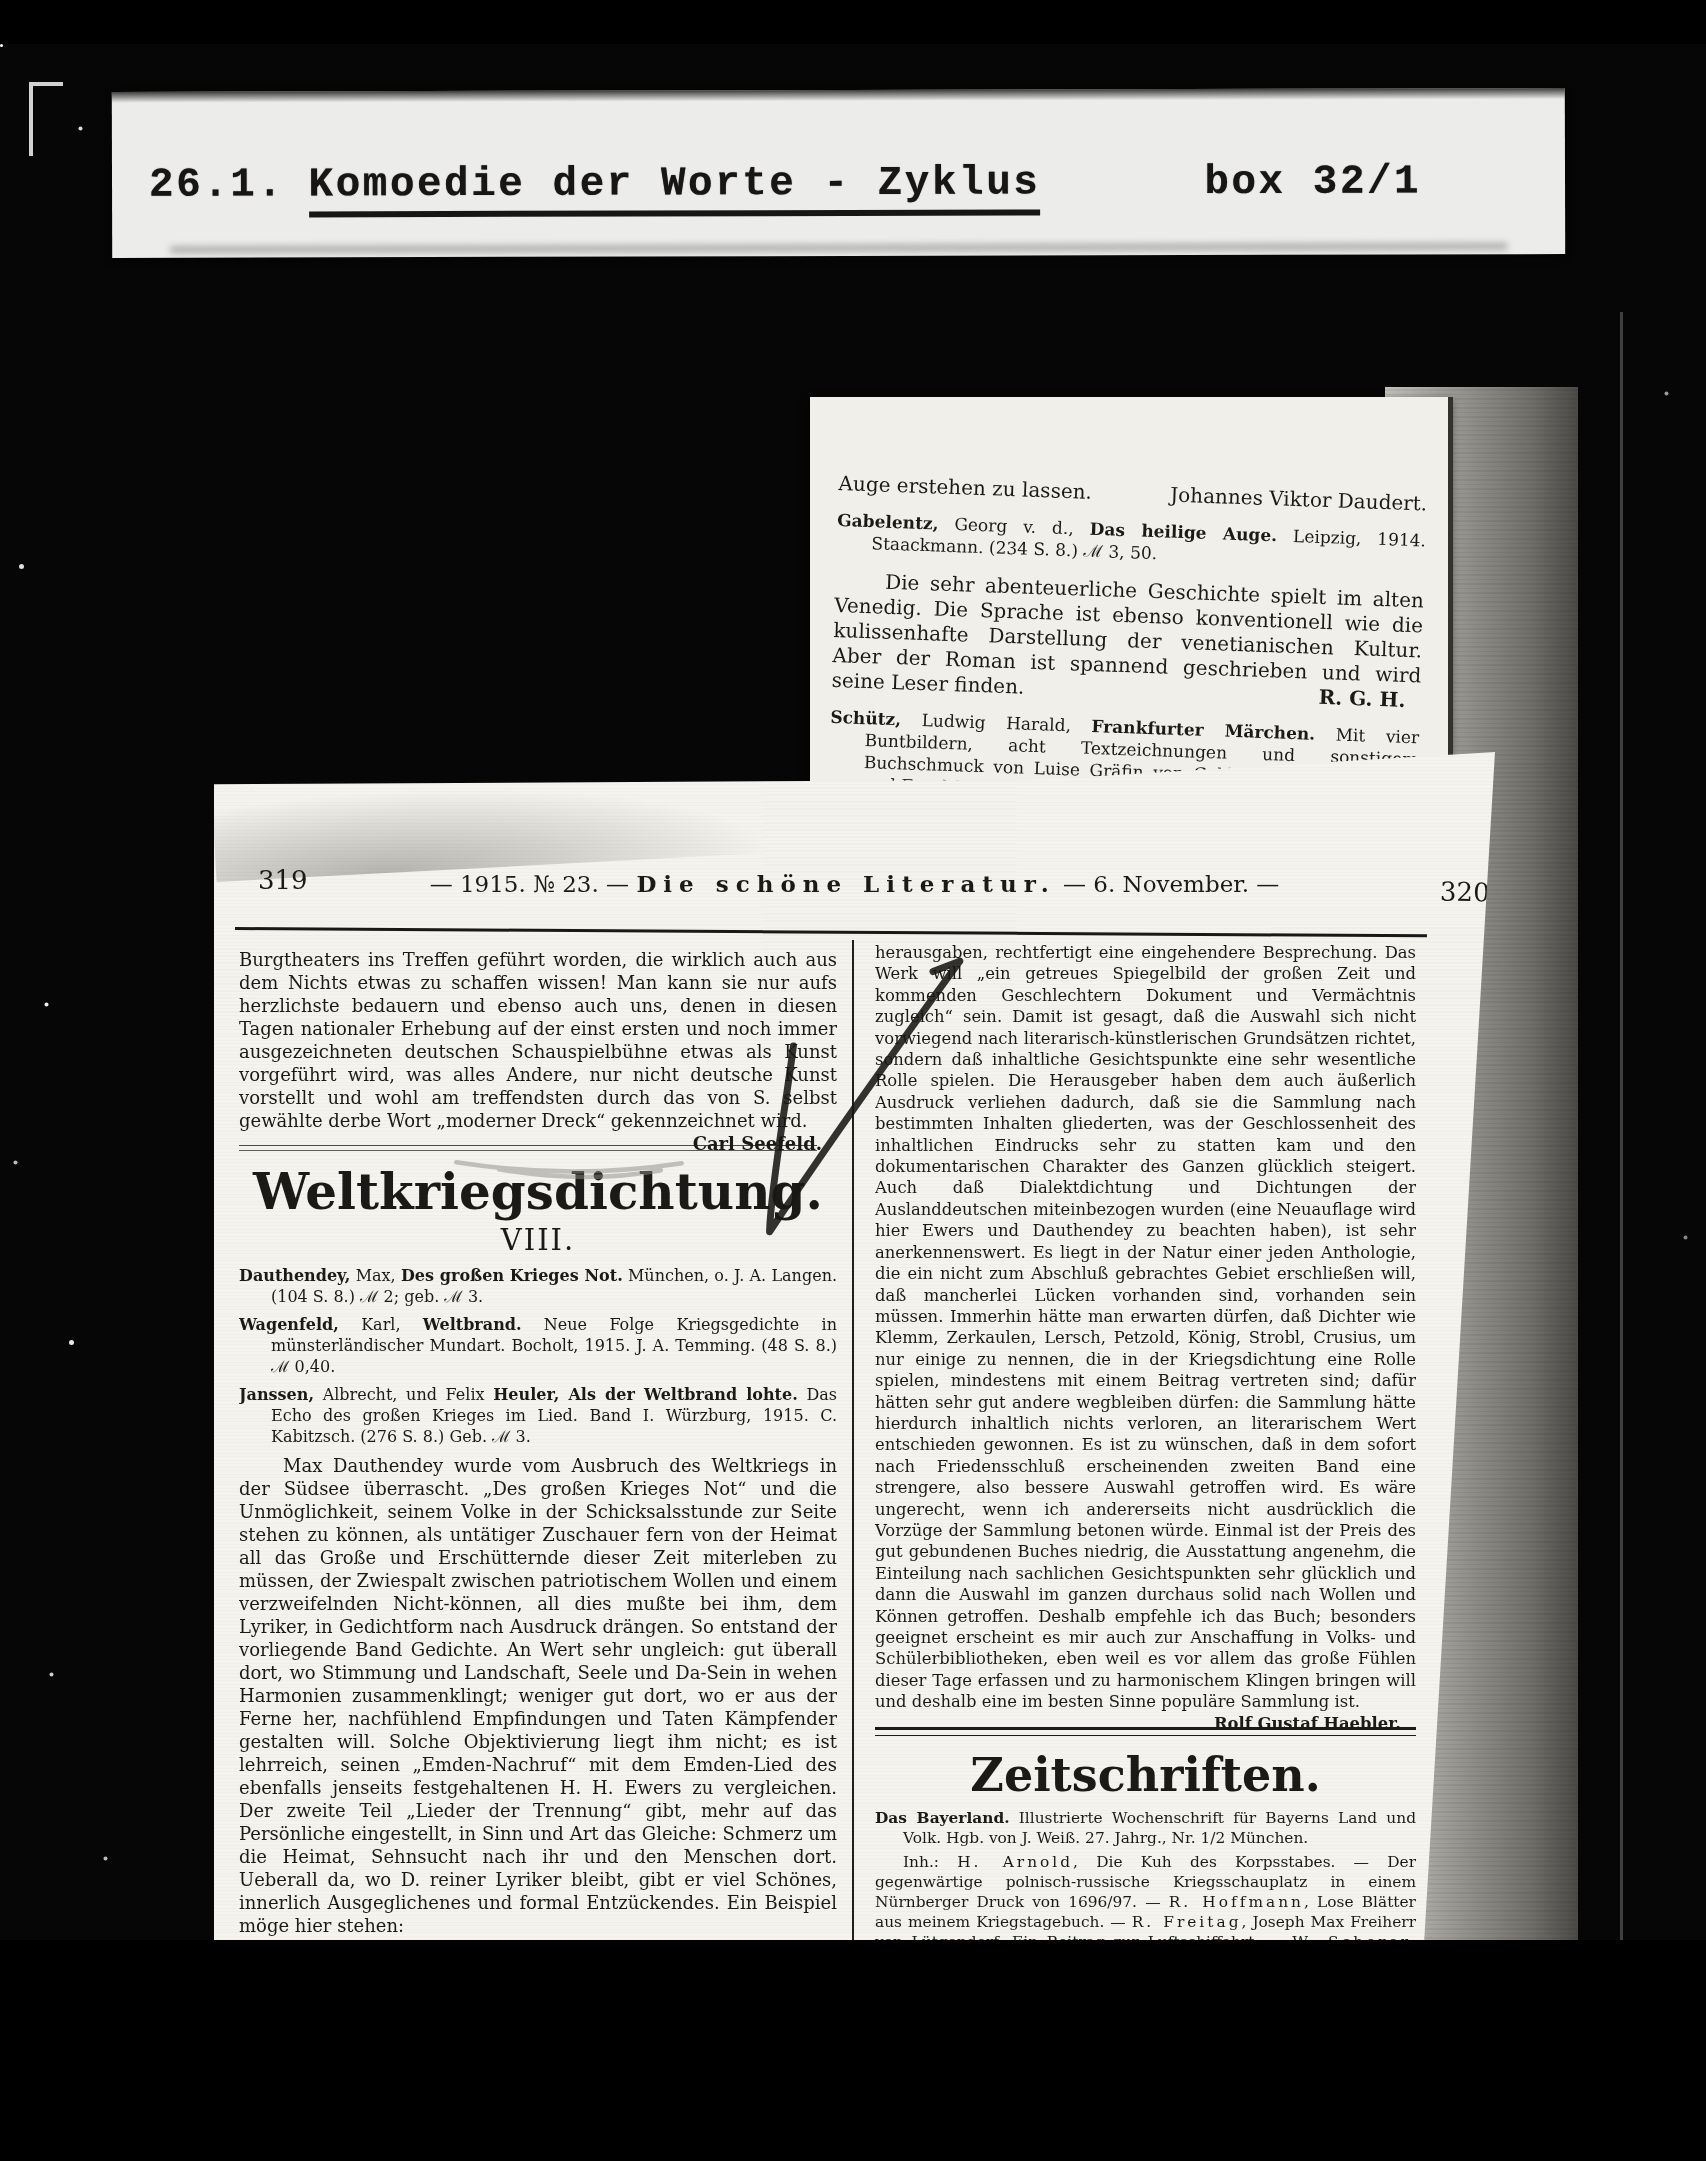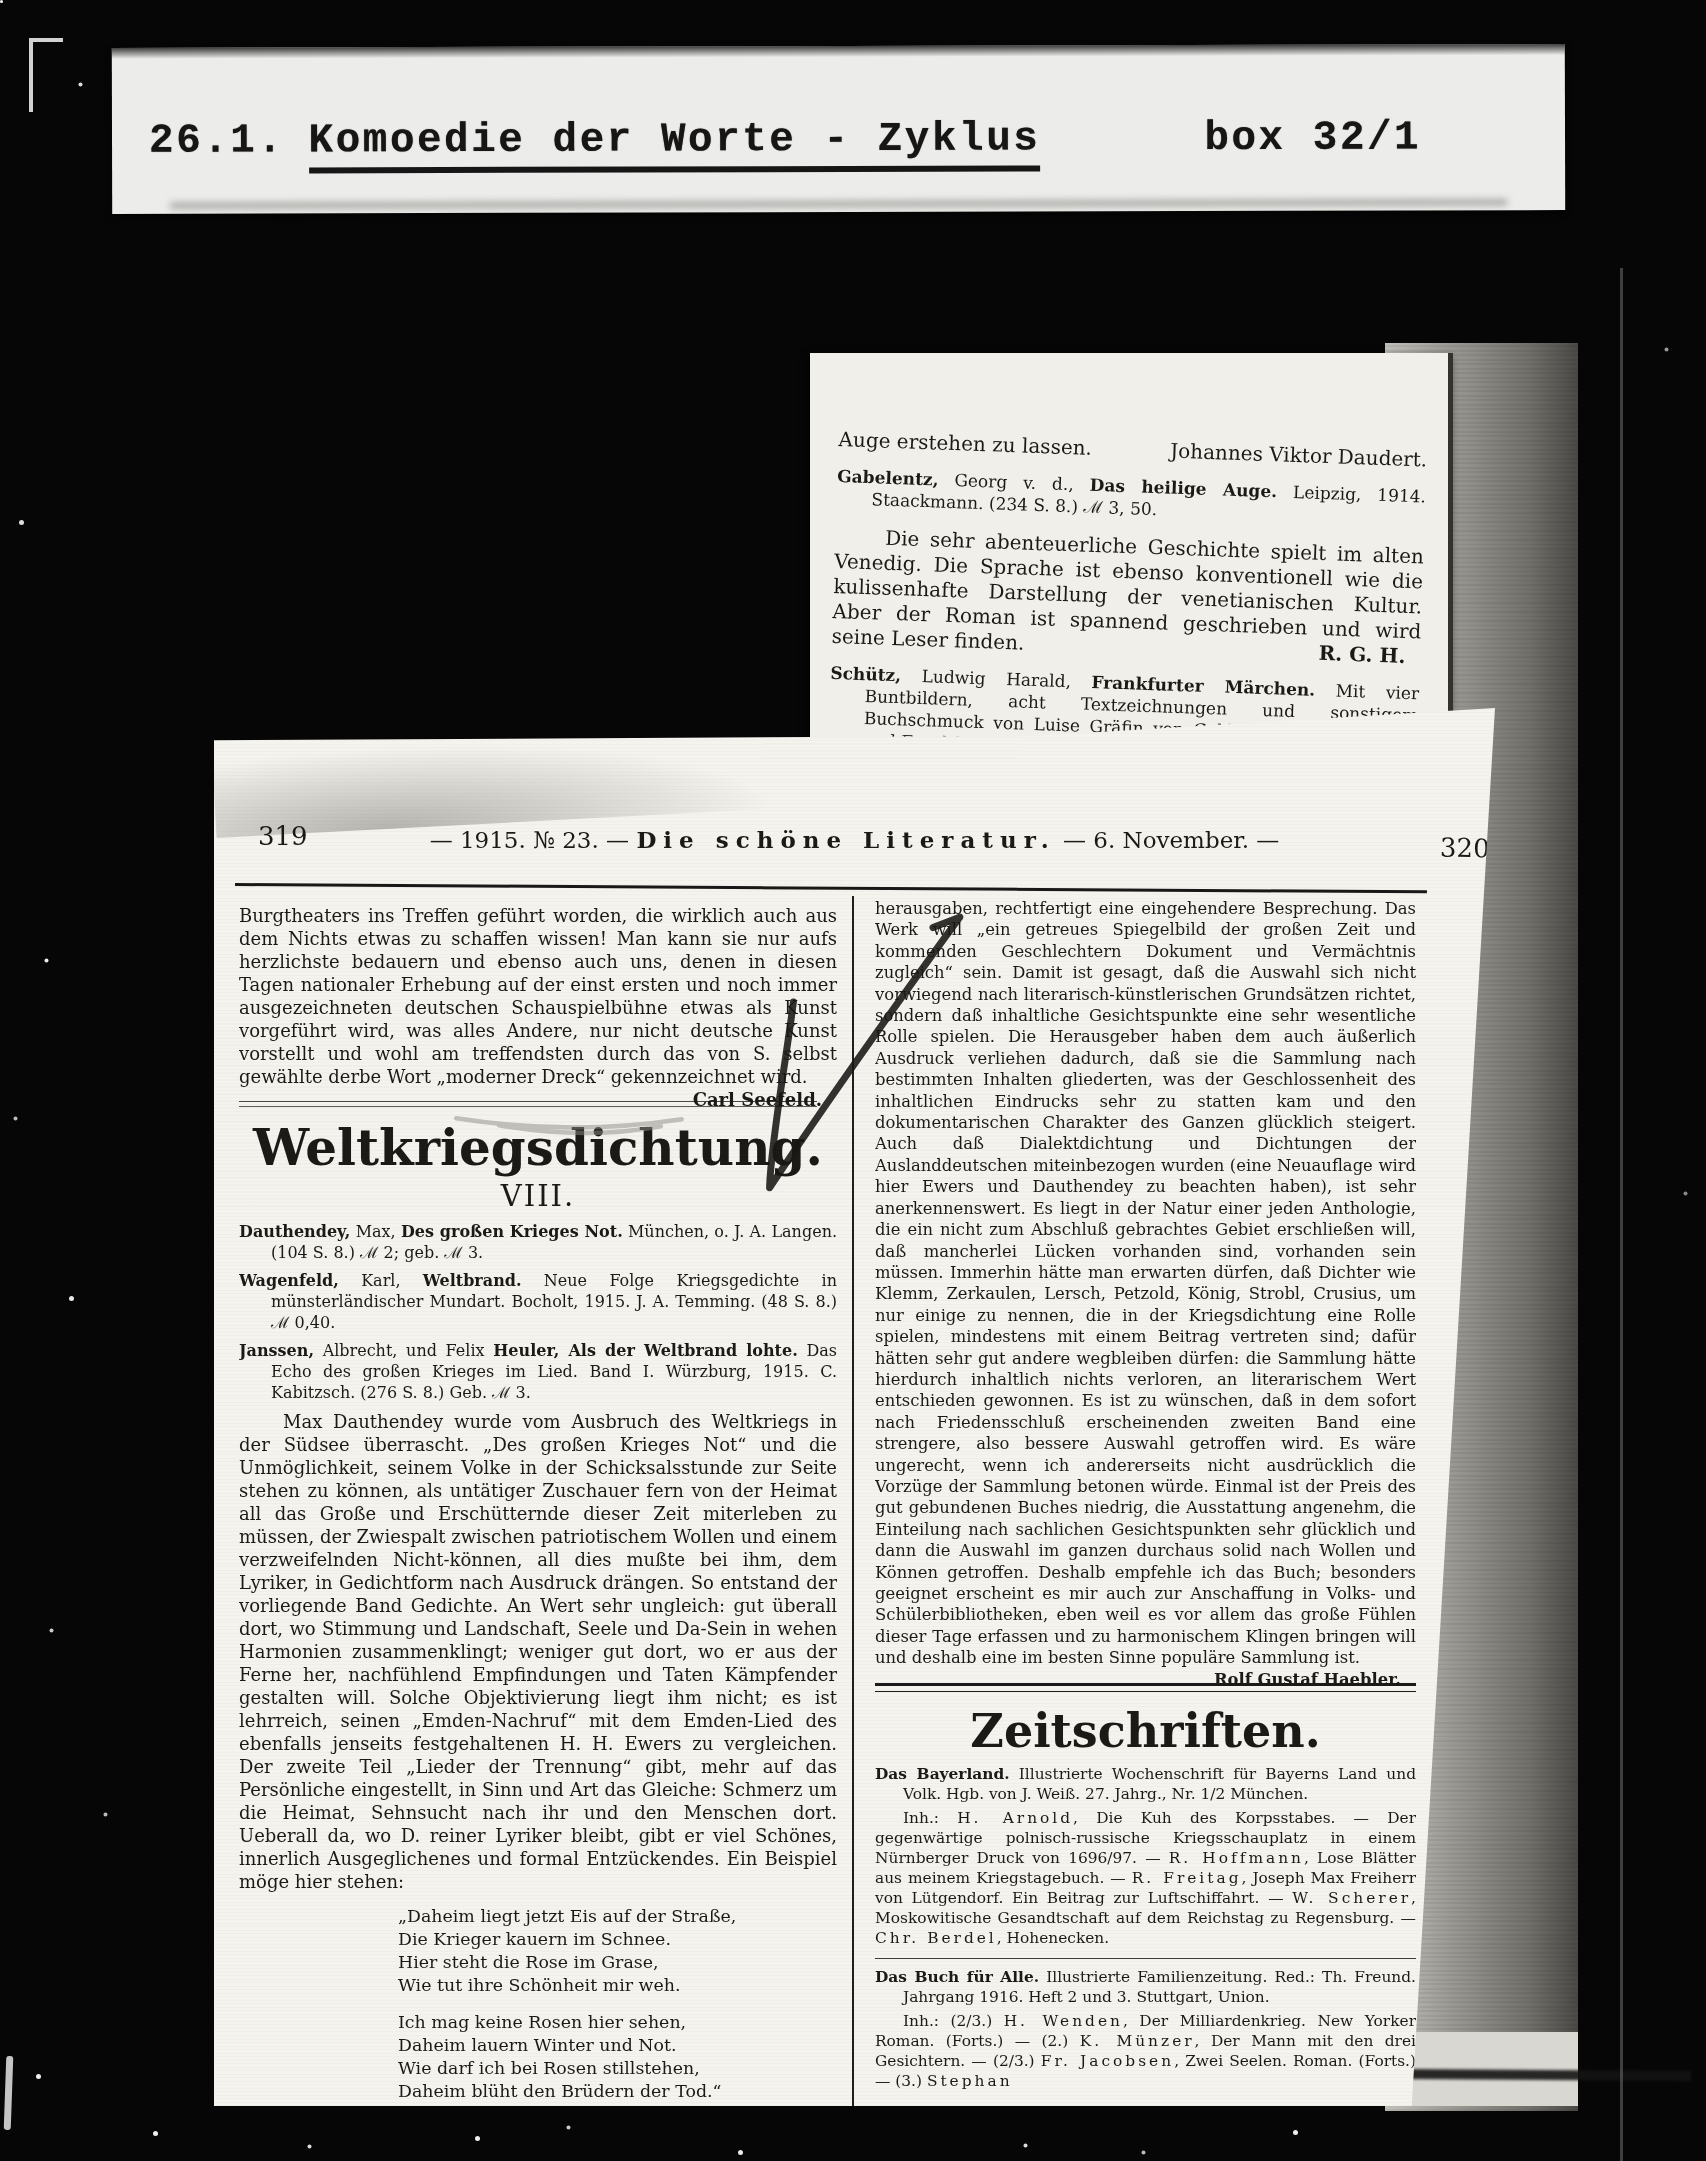--- a/index.html
+++ b/index.html
@@ -1,17 +1,17 @@
 <!DOCTYPE html>
 <html style="font-size:8px"><head>
 <meta charset="utf-8">
 <style>
   html,body{margin:0;padding:0;background:#000;}
-  .scan{position:relative;width:1707px;height:2161px;background:#060606;overflow:hidden;
-        font-family:"DejaVu Serif", serif;color:#1b1a17;}
+  .scan{position:relative;width:1707px;height:1896px;background:#060606;overflow:hidden;
+        font-family:"DejaVu Serif", serif;color:#1b1a17;margin-top:44px;}
 
   
   .corner-bracket{position:absolute;left:29px;top:38px;width:30px;height:70px;
     border-left:4.5px solid #e8e8e8;border-top:4.5px solid #e8e8e8;opacity:.9;}
   .specks{position:absolute;left:0;top:0;width:3px;height:3px;border-radius:50%;background:#fff;
     box-shadow: 20px 521px 0 1px #ddd, 45px 959px 0 0.5px #eee, 70px 1297px 0 1px #e7e7e7,
       50px 1629px 0 0.5px #ccc, 104px 1813px 0 0.5px #bbb, 154px 2132px 0 1px #eee,
       308px 2145px 0 0.5px #ddd, 476px 2137px 0 1px #eee, 567px 2126px 0 0.5px #ccc,
       739px 2151px 0 1px #e9e9e9, 1024px 2144px 0 0.5px #ddd, 1294px 2131px 0 1px #eee,
       1142px 2151px 0 0.5px #bbb, 1665px 348px 0 0.5px #999, 1684px 1192px 0 0.5px #888,

